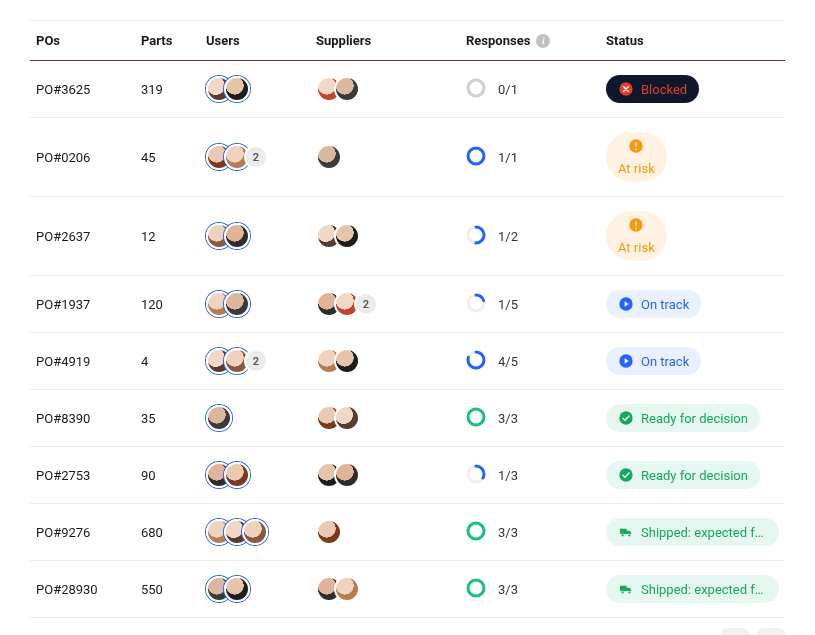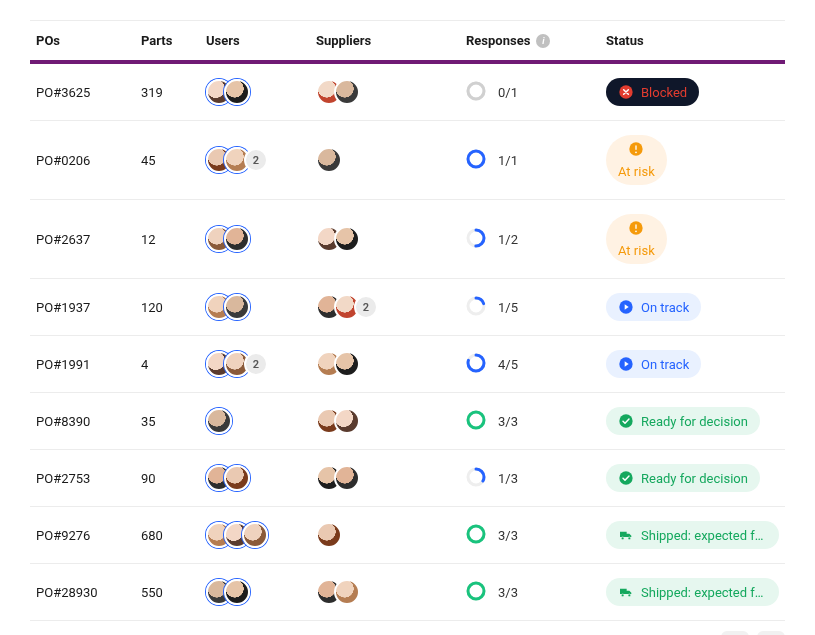--- a/index.html
+++ b/index.html
@@ -16,21 +16,21 @@
     width: 100%;
     border-collapse: collapse;
     table-layout: fixed;
   }
   th {
     text-align: left;
     font-weight: 700;
     font-size: 13px;
     padding: 12px 6px;
     border-top: 1px solid #ececec;
-    border-bottom: 4px solid #701a75;
+    border-bottom: 1px solid #701a75;
     color: #1a1a1a;
   }
   td {
     padding: 14px 6px;
     border-bottom: 1px solid #ececec;
     font-size: 13px;
     vertical-align: middle;
   }
   col.col-po { width: 105px; }
   col.col-parts { width: 65px; }
@@ -273,21 +273,21 @@
               <svg viewBox="0 0 24 24" width="16" height="16">
                 <circle cx="12" cy="12" r="10" fill="#2563ff"></circle>
                 <polygon points="10,8 16,12 10,16" fill="#fff"></polygon>
               </svg>
             </span>
         <span class="badge-text">On track</span>
       </span>
     </td>
       </tr>
       <tr>
-    <td><span>PO#1991</span></td>
+    <td><span>PO#4919</span></td>
     <td><span>4</span></td>
     <td>
           <span class="avatars">
             <span class="avatar av-a ring"></span>
             <span class="avatar av-h ring"></span>
             <span class="avatar-more">2</span>
           </span>
         </td>
     <td>
           <span class="avatars">

